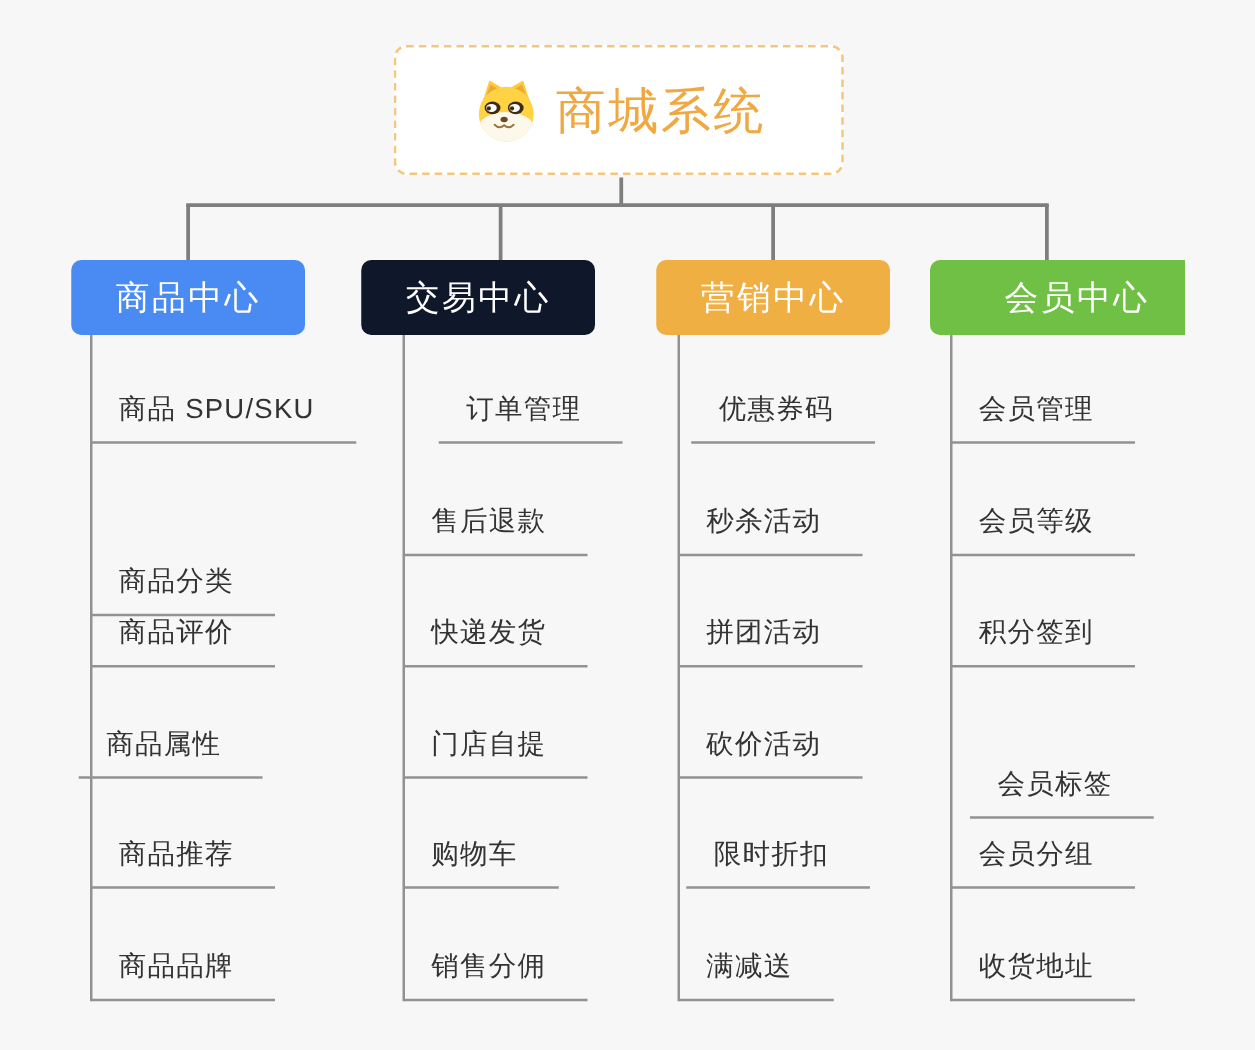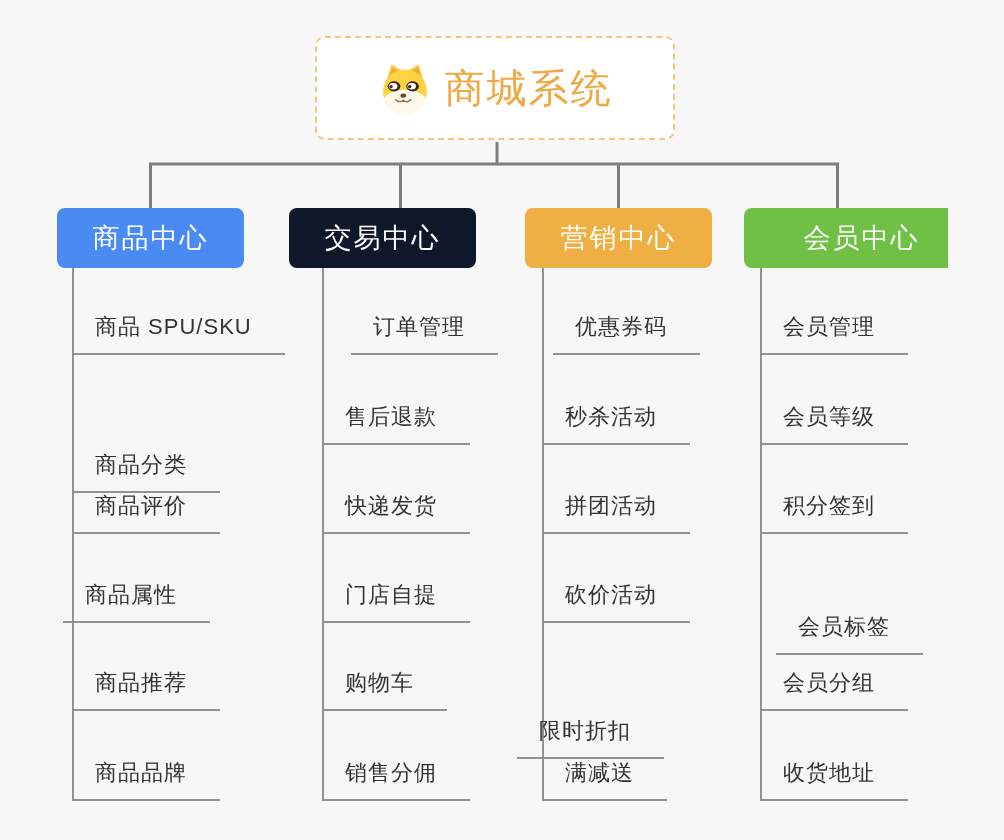--- a/index.html
+++ b/index.html
@@ -116,21 +116,21 @@
     <div class="leaf-node" style="left: 323px; top: 711px;">购物车</div>
     <div class="leaf-node" style="left: 323px; top: 801px;">销售分佣</div>
     <div class="branch-node" style="left: 525px; top: 208px; background: rgb(239, 175, 66);">
       <span>营销中心</span>
     </div>
     <div class="branch-line" style="left: 542px; top: 268px; height: 533px;"></div>
     <div class="leaf-node" style="left: 525px; top: 355px; margin-left: 28px;">优惠券码</div>
     <div class="leaf-node" style="left: 543px; top: 445px;">秒杀活动</div>
     <div class="leaf-node" style="left: 543px; top: 534px;">拼团活动</div>
     <div class="leaf-node" style="left: 543px; top: 623px;">砍价活动</div>
-    <div class="leaf-node" style="left: 517px; top: 711px; margin-top: 48px;">限时折扣</div>
+    <div class="leaf-node" style="left: 549px; top: 711px;">限时折扣</div>
     <div class="leaf-node" style="left: 543px; top: 801px;">满减送</div>
     <div class="branch-node" style="left: 744px; top: 208px; background: rgb(111, 192, 68); padding-left: 24px;">
       <span>会员中心</span>
     </div>
     <div class="branch-line" style="left: 760px; top: 268px; height: 533px;"></div>
     <div class="leaf-node" style="left: 761px; top: 355px;">会员管理</div>
     <div class="leaf-node" style="left: 761px; top: 445px;">会员等级</div>
     <div class="leaf-node" style="left: 761px; top: 534px;">积分签到</div>
     <div class="leaf-node" style="left: 776px; top: 623px; margin-top: 32px;">会员标签</div>
     <div class="leaf-node" style="left: 761px; top: 711px;">会员分组</div>

